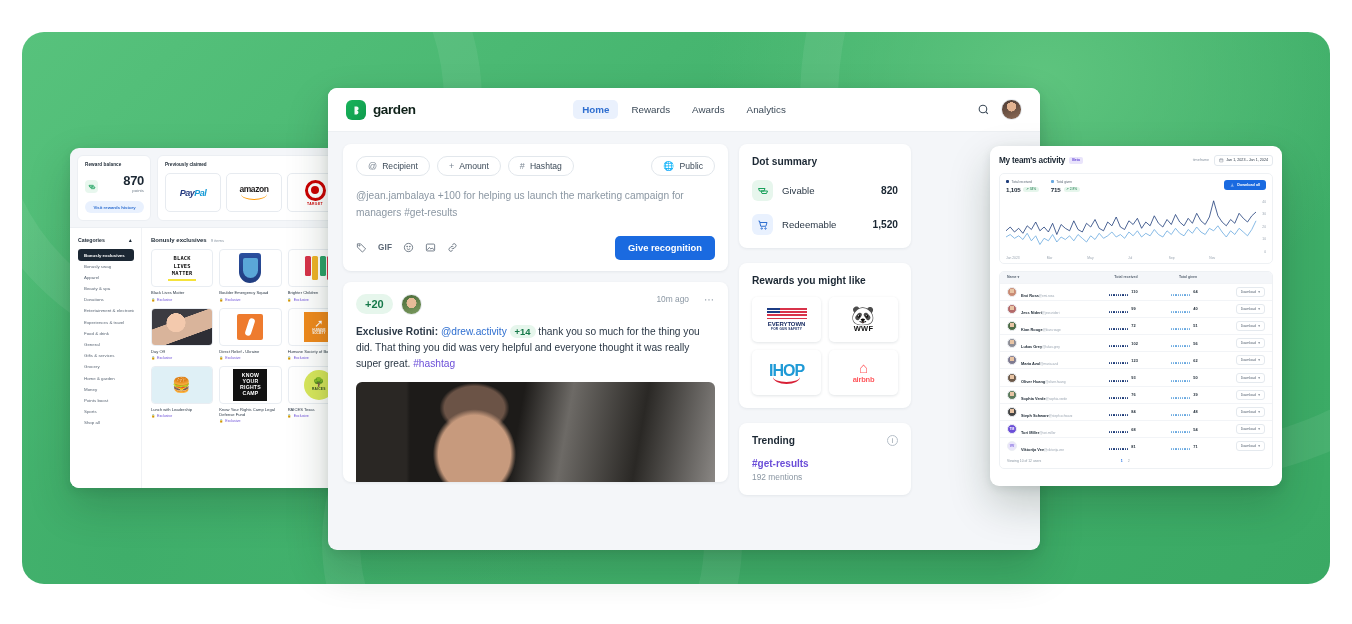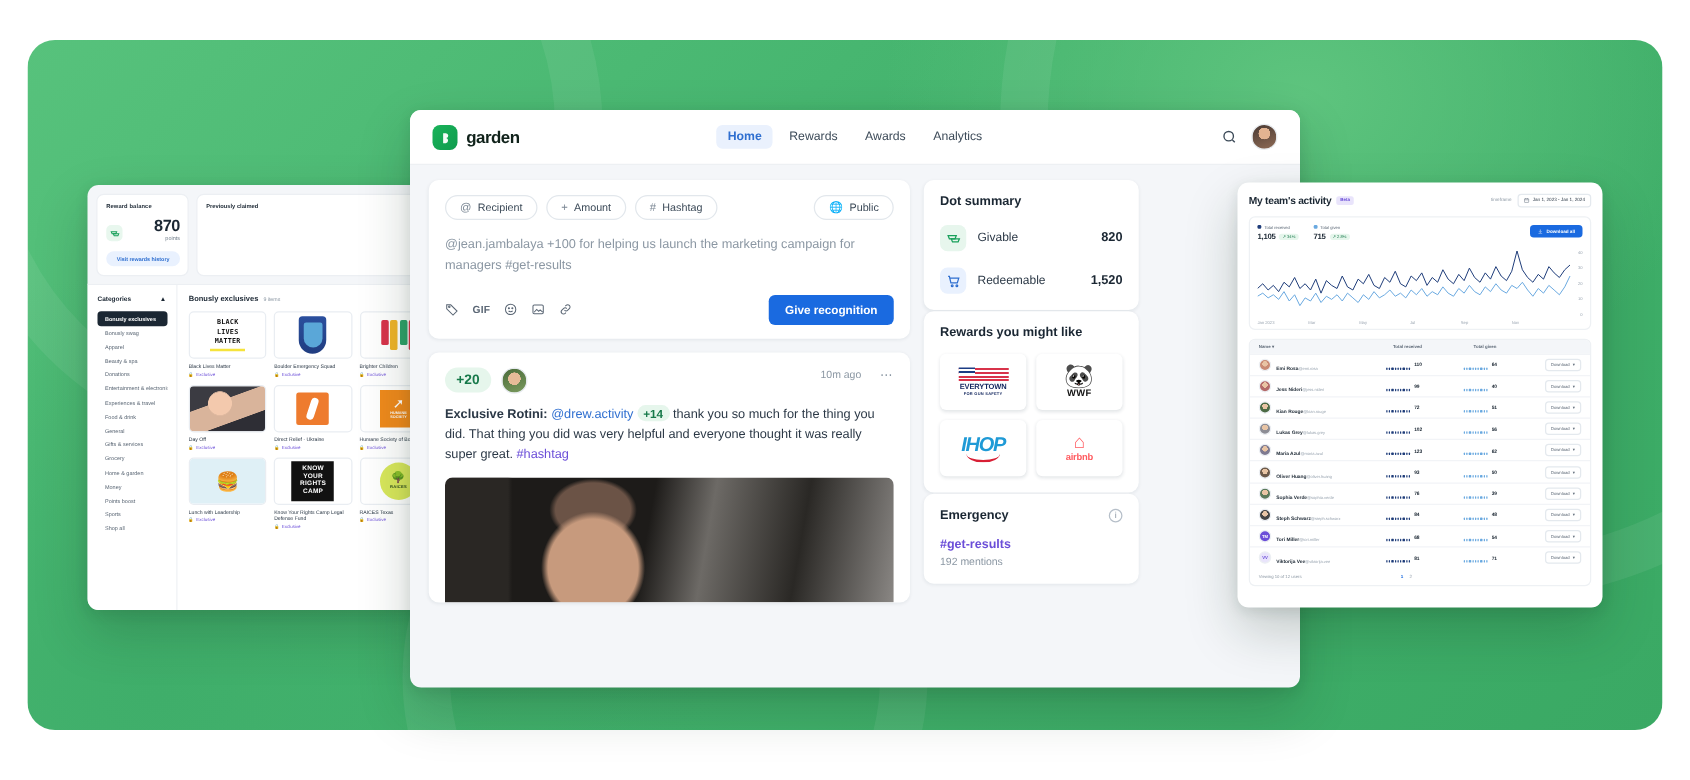--- a/index.html
+++ b/index.html
@@ -217,21 +217,21 @@
   .post-media {
     margin-top: 10px; height: 100px; border-radius: 6px 6px 0 0; overflow:hidden;
     background:
       linear-gradient(90deg, #2a2724 0 14%, rgba(0,0,0,0) 15%),
       radial-gradient(ellipse 80px 86px at 33% 72%, #c79a7d 0 45%, rgba(199,154,125,0) 52%),
       radial-gradient(ellipse 50px 36px at 33% 26%, #6b5346 0 60%, rgba(107,83,70,0) 70%),
       linear-gradient(100deg, #1d1b19 0 45%, #6d6a66 58%, #2a2825 78%, #8a8784 100%);
   }
 
   
-  .side-card { padding: 12px 13px 13px; margin-bottom: 1px;}
+  .side-card { padding: 12px 13px 13px; margin-bottom: 15px;}
   .side-title { font-size: 10.2px; font-weight:700; color:#1b2733; }
   .dot-row { display:flex; align-items:center; margin-top: 13px; }
   .dot-ic { width:21px;height:21px;border-radius:6px;display:flex;align-items:center;justify-content:center;}
   .dot-ic.g{background:#e7f6ed;} .dot-ic.b{background:#e9f1fe;}
   .dot-ic svg{width:12px;height:12px;}
   .dot-lbl { font-size:9.6px;color:#2b3846;margin-left:9px;}
   .dot-val { margin-left:auto;font-size:10.2px;font-weight:700;color:#1b2733;}
   .shop-btn {
     margin-top:13px;height:24px;border-radius:5px;background:#e9f1fe;
     display:flex;align-items:center;justify-content:center;
@@ -242,21 +242,21 @@
   .everytown{text-align:center;}
   .everytown .fl{width:40px;height:11px;background:
      repeating-linear-gradient(#d8334a 0 1.6px,#fff 1.6px 3.2px);margin:0 auto 2px;position:relative;}
   .everytown .fl:before{content:"";position:absolute;left:0;top:0;width:13px;height:6px;background:
      repeating-linear-gradient(#1c3c84 0 1.6px,#fff 1.6px 3.2px);}
   .everytown .t1{font-size:6px;font-weight:700;color:#12265e;letter-spacing:-.1px;}
   .everytown .t2{font-size:3.2px;font-weight:700;color:#12265e;letter-spacing:.2px;}
   .wwf{text-align:center;}
   .wwf .panda{font-size:19px;line-height:1;}
   .wwf .t{font-size:7.5px;font-weight:700;color:#111;letter-spacing:.3px;margin-top:-1px;}
-  .ihop{font-size:16px;font-weight:800;color:#1f9ad6;letter-spacing:-1px;font-style:italic;position:relative;padding-bottom:4px;}
+  .ihop{font-size:16px;font-weight:800;color:#1f9ad6;letter-spacing:-1px;position:relative;padding-bottom:4px;}
   .ihop:after{content:"";position:absolute;left:4px;right:4px;bottom:0;height:5px;border-bottom:2px solid #d81f35;border-radius:0 0 50% 50%/0 0 100% 100%;}
   .abnb{text-align:center;color:#ff5a5f;}
   .abnb .m{font-size:15px;line-height:.9;}
   .abnb .t{font-size:7.5px;font-weight:700;letter-spacing:-.2px;}
   .trend-hd{display:flex;align-items:center;}
   .info-ic{margin-left:auto;width:11px;height:11px;border-radius:50%;border:1px solid #b6bfc9;color:#8b97a3;font-size:7px;display:flex;align-items:center;justify-content:center;}
   .trend-tag{font-size:10px;color:#6b4ed8;font-weight:600;margin-top:12px;}
   .trend-sub{font-size:8.4px;color:#8b97a3;margin-top:3px;}
 
   
@@ -333,20 +333,36 @@
           <div class="rw-amt">
             <div class="num">870</div>
             <span class="unit">points</span>
           </div>
         </div>
         <div class="rw-histbtn">Visit rewards history</div>
       </div>
 
       <div class="rw-claimed">
         <div class="lbl">Previously claimed</div>
+        <div class="rw-logos">
+          <div class="rw-logo">
+            <div class="logo-paypal"><span class="p1">Pay</span><span class="p2">Pal</span></div>
+          </div>
+          <div class="rw-logo">
+            <div class="logo-amazon">amazon<div class="amz-smile"></div></div>
+          </div>
+          <div class="rw-logo">
+            <div class="tgt-wrap">
+                <div class="tgt">
+                  <i></i>
+                </div>
+                <div class="tw">TARGET</div>
+              </div>
+          </div>
+        </div>
       </div>
     </div>
 
     <div class="rw-body">
       <div class="rw-cats">
         <div class="rw-cats-hd">
           <span>Categories</span>
           <span class="chev">▲</span>
         </div>
         <div id="cat-list">
@@ -633,21 +649,21 @@
               <div class="abnb">
                   <div class="m">⌂</div>
                   <div class="t">airbnb</div>
                 </div>
             </div>
           </div>
         </div>
 
         <div class="card side-card">
           <div class="trend-hd">
-            <div class="side-title">Emergency</div>
+            <div class="side-title">Trending</div>
             <div class="info-ic">i</div>
           </div>
           <div class="trend-tag">#get-results</div>
           <div class="trend-sub">192 mentions</div>
         </div>
       </div>
     </div>
   </div>
 
   <div class="panel" id="analytics-panel">

